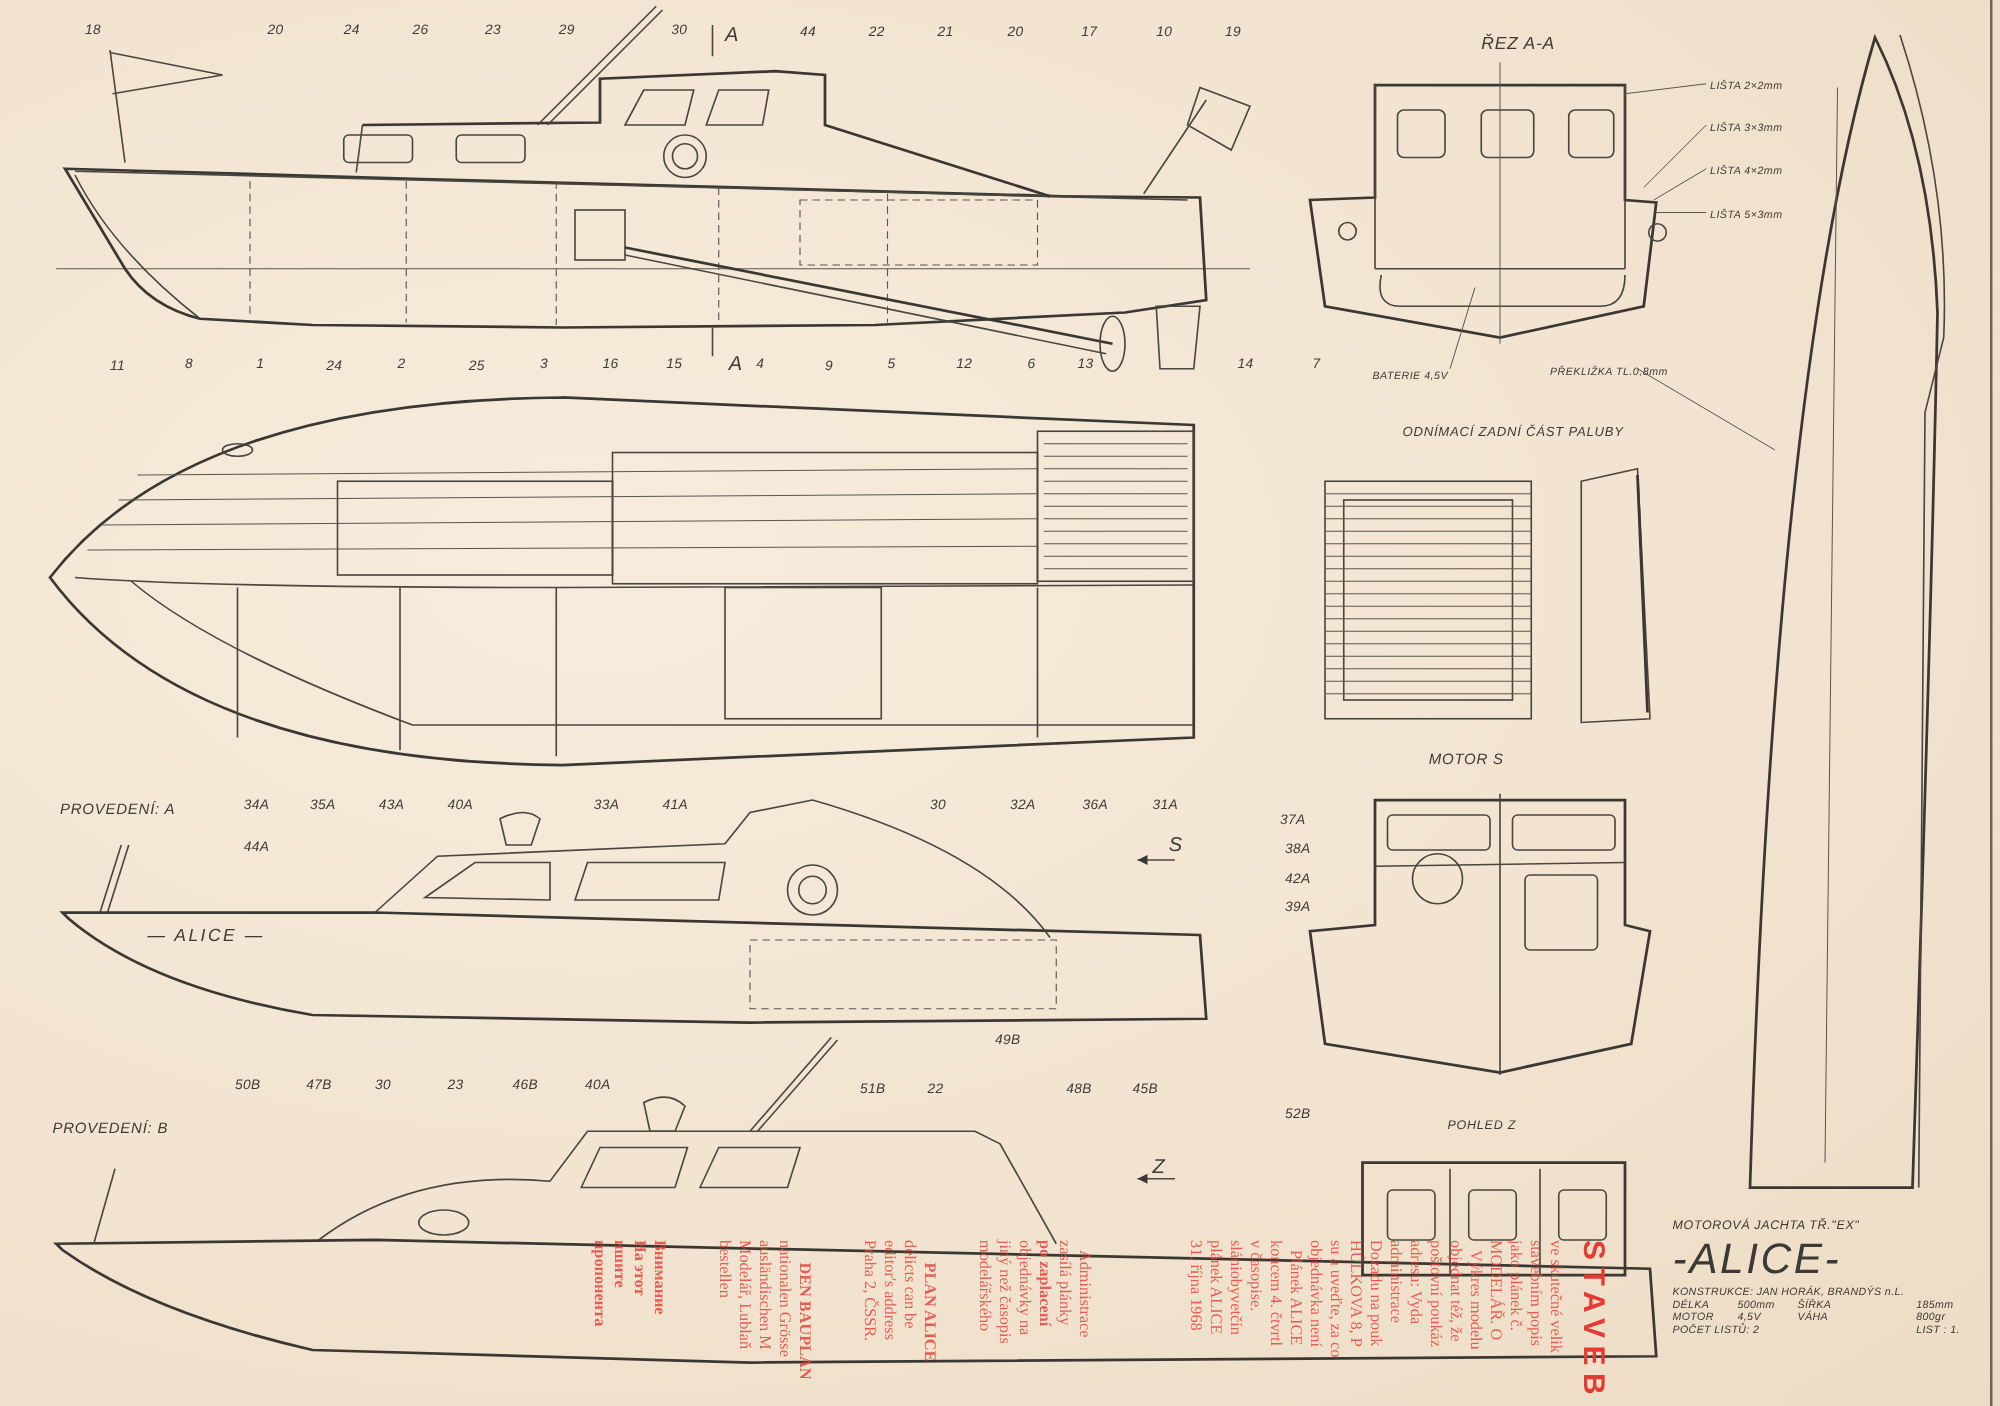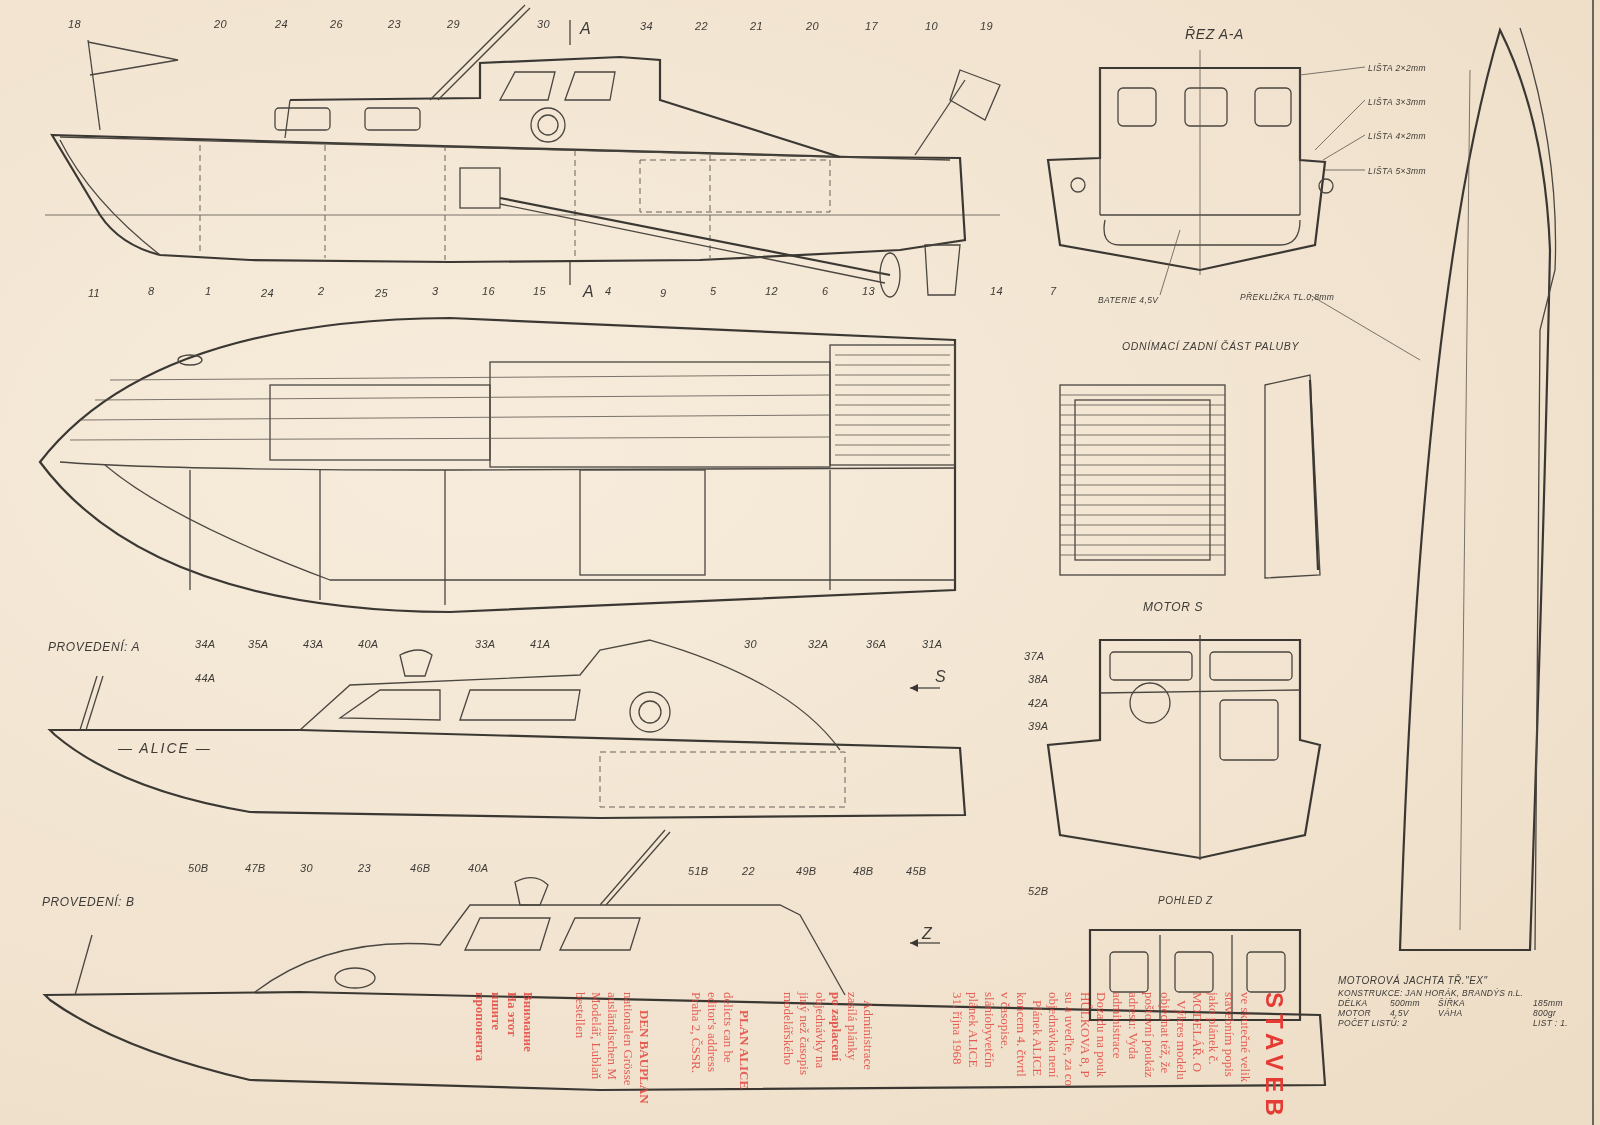--- a/index.html
+++ b/index.html
@@ -211,21 +211,21 @@
 </svg>
 
 <div>
   <span class="lbl" style="left:68px;top:18px">18</span>
   <span class="lbl" style="left:214px;top:18px">20</span>
   <span class="lbl" style="left:275px;top:18px">24</span>
   <span class="lbl" style="left:330px;top:18px">26</span>
   <span class="lbl" style="left:388px;top:18px">23</span>
   <span class="lbl" style="left:447px;top:18px">29</span>
   <span class="lbl" style="left:537px;top:18px">30</span>
-  <span class="lbl" style="left:640px;top:20px">34</span>
+  <span class="lbl" style="left:640px;top:20px">44</span>
   <span class="lbl" style="left:695px;top:20px">22</span>
   <span class="lbl" style="left:750px;top:20px">21</span>
   <span class="lbl" style="left:806px;top:20px">20</span>
   <span class="lbl" style="left:865px;top:20px">17</span>
   <span class="lbl" style="left:925px;top:20px">10</span>
   <span class="lbl" style="left:980px;top:20px">19</span>
 
   <span class="cap" style="left:580px;top:20px;font-size:16px">A</span>
   <span class="cap" style="left:583px;top:283px;font-size:16px">A</span>
 
@@ -280,21 +280,21 @@
 <div>
   <span class="cap" style="left:42px;top:895px">PROVEDENÍ: B</span>
   <span class="lbl" style="left:188px;top:862px">50B</span>
   <span class="lbl" style="left:245px;top:862px">47B</span>
   <span class="lbl" style="left:300px;top:862px">30</span>
   <span class="lbl" style="left:358px;top:862px">23</span>
   <span class="lbl" style="left:410px;top:862px">46B</span>
   <span class="lbl" style="left:468px;top:862px">40A</span>
   <span class="lbl" style="left:688px;top:865px">51B</span>
   <span class="lbl" style="left:742px;top:865px">22</span>
-  <span class="lbl" style="left:796px;top:865px">49B</span>
+  <span class="lbl" style="left:796px;top:826px">49B</span>
   <span class="lbl" style="left:853px;top:865px">48B</span>
   <span class="lbl" style="left:906px;top:865px">45B</span>
   <span class="cap" style="left:922px;top:925px;font-size:16px">Z</span>
 </div>
 
 <div>
   <span class="cap" style="left:1143px;top:600px;font-size:12px">MOTOR S</span>
   <span class="lbl" style="left:1024px;top:650px">37A</span>
   <span class="lbl" style="left:1028px;top:673px">38A</span>
   <span class="lbl" style="left:1028px;top:697px">42A</span>
@@ -340,20 +340,21 @@
   <span class="red-text" style="left:588px;top:992px">Modelář, Lublaň</span>
   <span class="red-text" style="left:572px;top:992px">bestellen</span>
   <span class="red-text" style="left:520px;top:992px;font-weight:bold">Внимание</span>
   <span class="red-text" style="left:504px;top:992px;font-weight:bold">На этот</span>
   <span class="red-text" style="left:488px;top:992px;font-weight:bold">ишите</span>
   <span class="red-text" style="left:472px;top:992px;font-weight:bold">пропонента</span>
 </div>
 
 <div class="title-block">
   <div class="tb-sub">MOTOROVÁ JACHTA TŘ."EX"</div>
+  <div class="tb-name">-ALICE-</div>
   <div class="tb-row" style="margin-top:2px">
     <span>KONSTRUKCE: JAN HORÁK, BRANDÝS n.L.</span>
   </div>
   <div class="tb-row">
     <span style="width:52px">DÉLKA</span>
     <span style="width:48px">500mm</span>
     <span style="width:95px">ŠÍŘKA</span>
     <span>185mm</span>
   </div>
   <div class="tb-row">

